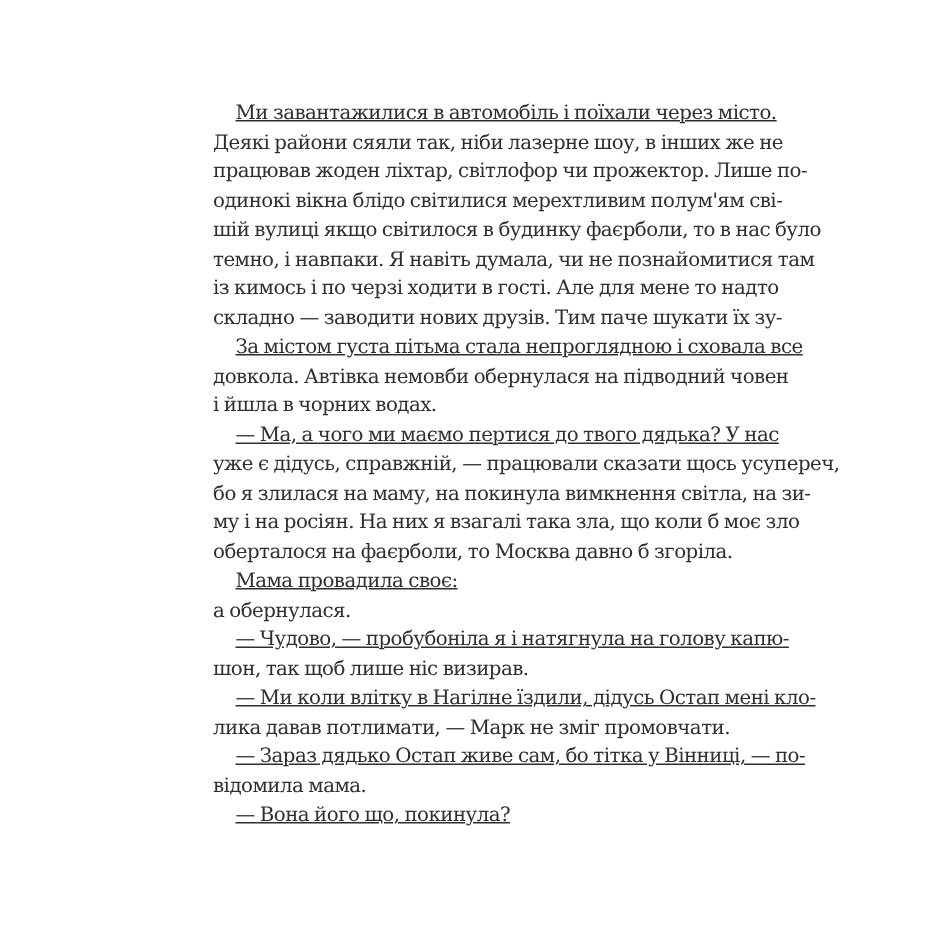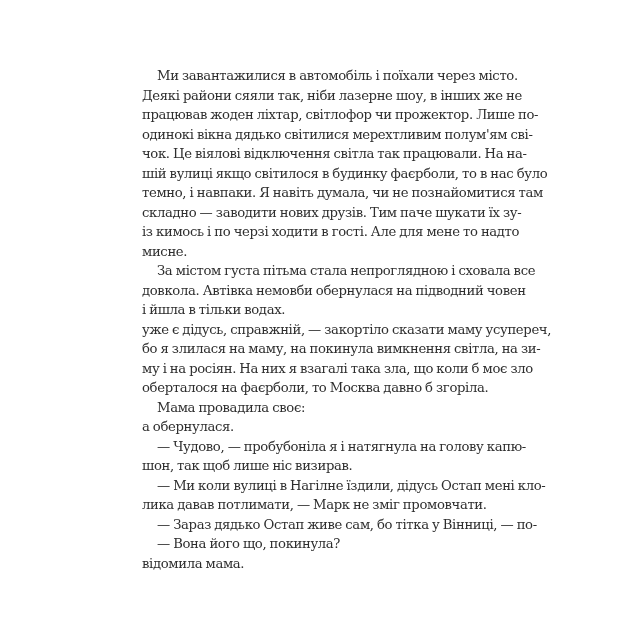--- a/index.html
+++ b/index.html
@@ -27,48 +27,48 @@
       height: 19.5px;
       line-height: 19.5px;
       white-space: nowrap;
       text-align: justify;
       text-align-last: justify;
       letter-spacing: -0.35px;
       word-spacing: -0.5px;
     }
     .line.indent {
       padding-left: 15px;
+      text-decoration: underline;
     }
     .line.last {
       text-align-last: left;
     }
   </style>
 </head>
 <body>
 
 <div class="page">
   <span class="line indent">Ми завантажилися в автомобіль і поїхали через місто.</span>
   <span class="line">Деякі райони сяяли так, ніби лазерне шоу, в інших же не</span>
   <span class="line">працював жоден ліхтар, світлофор чи прожектор. Лише по-</span>
-  <span class="line">одинокі вікна дядько світилися мерехтливим полум'ям сві-</span>
-  <span class="line">чок. Це віялові відключення світла так працювали. На на-</span>
+  <span class="line">одинокі вікна блідо світилися мерехтливим полум'ям сві-</span>
   <span class="line">шій вулиці якщо світилося в будинку фаєрболи, то в нас було</span>
   <span class="line">темно, і навпаки. Я навіть думала, чи не познайомитися там</span>
+  <span class="line">із кимось і по черзі ходити в гості. Але для мене то надто</span>
   <span class="line">складно — заводити нових друзів. Тим паче шукати їх зу-</span>
-  <span class="line">із кимось і по черзі ходити в гості. Але для мене то надто</span>
-  <span class="line last">мисне.</span>
   <span class="line indent">За містом густа пітьма стала непроглядною і сховала все</span>
   <span class="line">довкола. Автівка немовби обернулася на підводний човен</span>
-  <span class="line last">і йшла в тільки водах.</span>
-  <span class="line">уже є дідусь, справжній, — закортіло сказати маму усупереч,</span>
+  <span class="line last">і йшла в чорних водах.</span>
+  <span class="line indent">— Ма, а чого ми маємо пертися до твого дядька? У нас</span>
+  <span class="line">уже є дідусь, справжній, — працювали сказати щось усупереч,</span>
   <span class="line">бо я злилася на маму, на покинула вимкнення світла, на зи-</span>
   <span class="line">му і на росіян. На них я взагалі така зла, що коли б моє зло</span>
   <span class="line last">оберталося на фаєрболи, то Москва давно б згоріла.</span>
   <span class="line indent last">Мама провадила своє:</span>
   <span class="line last">а обернулася.</span>
   <span class="line indent">— Чудово, — пробубоніла я і натягнула на голову капю-</span>
   <span class="line last">шон, так щоб лише ніс визирав.</span>
-  <span class="line indent">— Ми коли вулиці в Нагілне їздили, дідусь Остап мені кло-</span>
+  <span class="line indent">— Ми коли влітку в Нагілне їздили, дідусь Остап мені кло-</span>
   <span class="line last">лика давав потлимати, — Марк не зміг промовчати.</span>
   <span class="line indent">— Зараз дядько Остап живе сам, бо тітка у Вінниці, — по-</span>
+  <span class="line last">відомила мама.</span>
   <span class="line indent last">— Вона його що, покинула?</span>
-  <span class="line last">відомила мама.</span>
 </div>
 
 </body></html>

